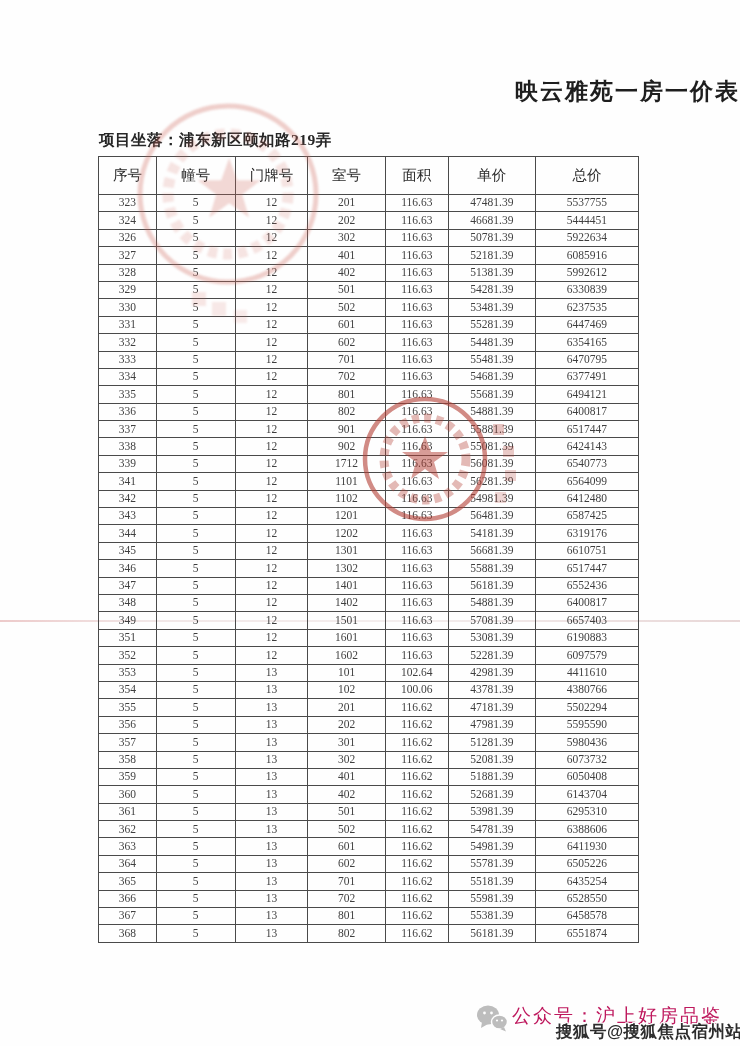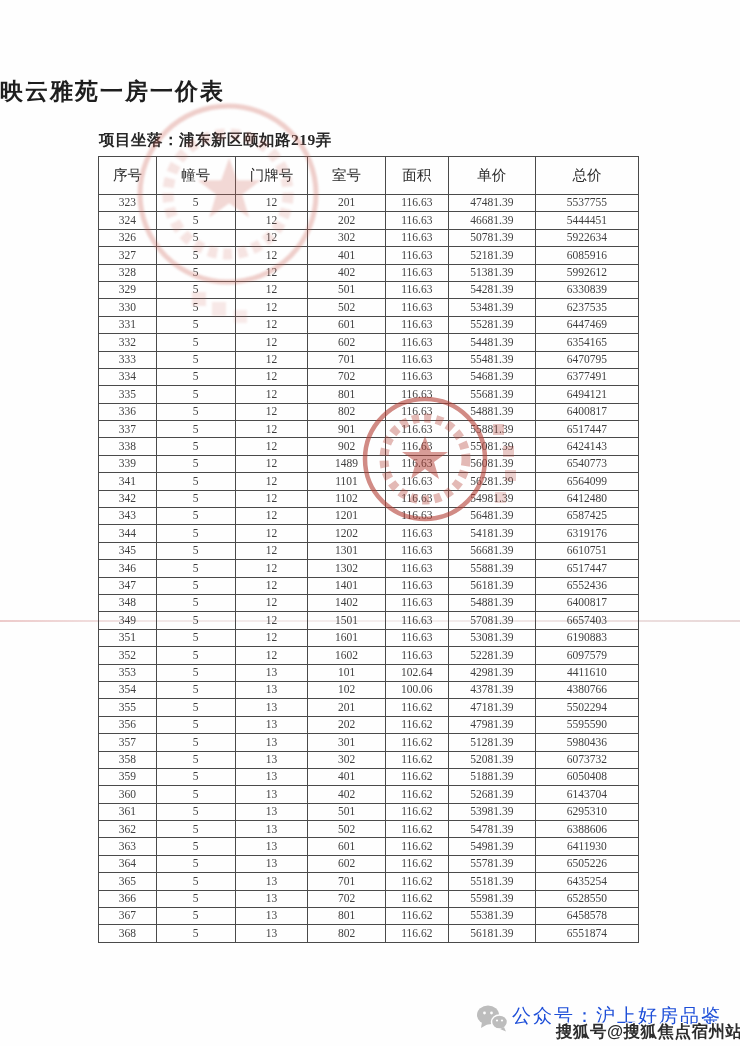--- a/index.html
+++ b/index.html
@@ -2,21 +2,21 @@
 <html><head>
 <meta charset="utf-8">
 <style>
   html,body{margin:0;padding:0;background:#e9e9e9;}
   .page{
     position:relative;width:740px;height:1046px;background:#fefefe;
     overflow:hidden;font-family:"Liberation Serif","DejaVu Serif",serif;
     margin:0 auto;
   }
   .doc-title{
-    position:absolute;top:76px;left:0;width:740px;text-align:left;
+    position:absolute;top:76px;left:0;width:740px;text-align:right;
     font-size:23px;font-weight:bold;color:#1e1e1e;letter-spacing:2px;
   }
   .location-label{
     position:absolute;top:130px;left:99px;
     font-size:15.5px;font-weight:bold;color:#262626;letter-spacing:.5px;text-align:right;
   }
   table.price{
     position:absolute;left:98px;top:156px;width:541px;
     border-collapse:collapse;table-layout:fixed;z-index:2;
   }
@@ -34,21 +34,21 @@
   }
   .stamp{position:absolute;pointer-events:none;}
   .stamp-top{left:130px;top:96px;z-index:3;opacity:.32;filter:blur(.8px);}
   .stamp-mid{left:355px;top:388px;z-index:3;opacity:.6;filter:blur(.4px);}
   .footer-watermark{
     position:absolute;top:1000px;left:470px;width:270px;height:46px;z-index:4;
     font-family:"Liberation Sans","DejaVu Sans",sans-serif;
   }
   .wechat-icon{position:absolute;left:6px;top:4px;}
   .wechat-text{
-    position:absolute;left:42px;top:3px;font-size:19px;color:#1d4ed8;
+    position:absolute;left:42px;top:3px;font-size:19px;color:#be185d;
     letter-spacing:2px;white-space:nowrap;
   }
   .sohu-text{
     position:absolute;left:86px;top:21px;font-size:16.5px;font-weight:bold;
     color:#2d2d2d;letter-spacing:.5px;white-space:nowrap;
     text-shadow:-1px -1px 0 #fff,1px -1px 0 #fff,-1px 1px 0 #fff,
       1px 1px 0 #fff,0 -1px 0 #fff,0 1px 0 #fff,-1px 0 0 #fff,1px 0 0 #fff;
   }
 </style>
 </head>
@@ -216,21 +216,21 @@
           <td>12</td>
           <td>902</td>
           <td>116.63</td>
           <td>55081.39</td>
           <td>6424143</td>
         </tr>
         <tr>
           <td>339</td>
           <td>5</td>
           <td>12</td>
-          <td>1489</td>
+          <td>1712</td>
           <td>116.63</td>
           <td>56081.39</td>
           <td>6540773</td>
         </tr>
         <tr>
           <td>341</td>
           <td>5</td>
           <td>12</td>
           <td>1101</td>
           <td>116.63</td>

